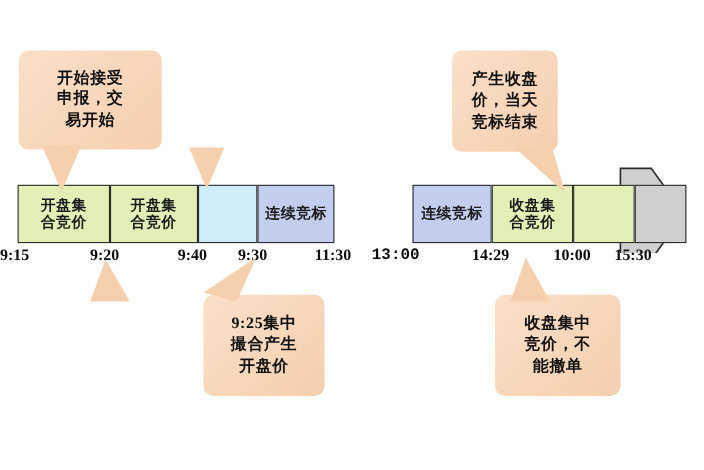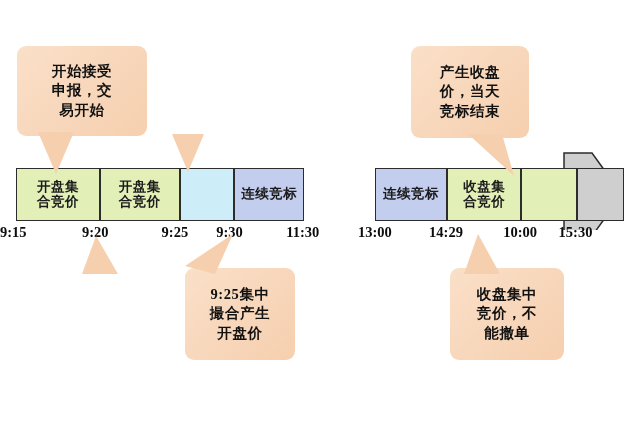--- a/index.html
+++ b/index.html
@@ -118,44 +118,44 @@
           <span class="seg-label">收盘集
 合竞价</span>
         </div>
         <div class="seg" style="left: 505.248px; width: 55.328px; background: rgb(226, 240, 184);"></div>
         <div class="seg" style="left: 560.576px; width: 47.424px; background: rgb(207, 207, 207);"></div>
       </div>
 
     <div id="ticks-layer" style="position:absolute;left:0;top:0;width:608px;height:90px;">
         <div class="tick" style="left: -16px;">9:15</div>
         <div class="tick" style="left: 65.904px;">9:20</div>
-        <div class="tick" style="left: 145.552px;">9:25</div>
+        <div class="tick" style="left: 145.552px;">9:40</div>
         <div class="tick" style="left: 200.272px;">9:30</div>
         <div class="tick" style="left: 270.192px;">11:30</div>
-        <div class="tick" style="left: 342px;">13:00</div>
+        <div class="tick" style="left: 322px; font-family: Liberation Mono, monospace;">13:00</div>
         <div class="tick" style="left: 413.072px;">14:29</div>
         <div class="tick" style="left: 487.248px;">10:00</div>
         <div class="tick" style="left: 542.576px;">15:30</div>
       </div>
   </div>
 
   <div class="callout" style="left:17px; top:46px; width:130px; height:90px;">
     <span class="ctext">开始接受
 申报，交
 易开始</span>
   </div>
   <svg class="tail" style="left:30px; top:130px; width:60px; height:46px;">
     <polygon points="8,2 44,2 26,44" fill="#f6cfae"></polygon>
   </svg>
 
   <svg class="tail" style="left:168px; top:132px; width:50px; height:42px;">
     <polygon points="4,2 36,2 20,40" fill="#f6cfae"></polygon>
   </svg>
 
-  <div class="callout" style="left:411px; top:46px; width:118px; height:92px;">
+  <div class="callout" style="left:411px; top:46px; width:96px; height:92px;">
     <span class="ctext">产生收盘
 价，当天
 竞标结束</span>
   </div>
   <svg class="tail" style="left:466px; top:132px; width:62px; height:46px;">
     <polygon points="2,2 36,2 48,44" fill="#f6cfae"></polygon>
   </svg>
 
   <svg class="tail" style="left:80px; top:236px; width:44px; height:40px;">
     <polygon points="16,0 38,38 2,38" fill="#f6cfae"></polygon>

